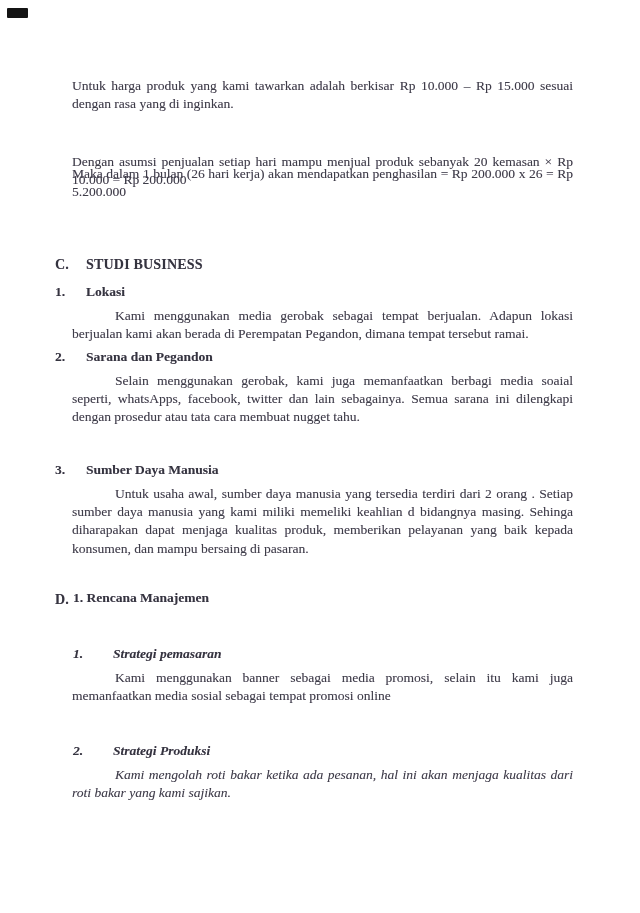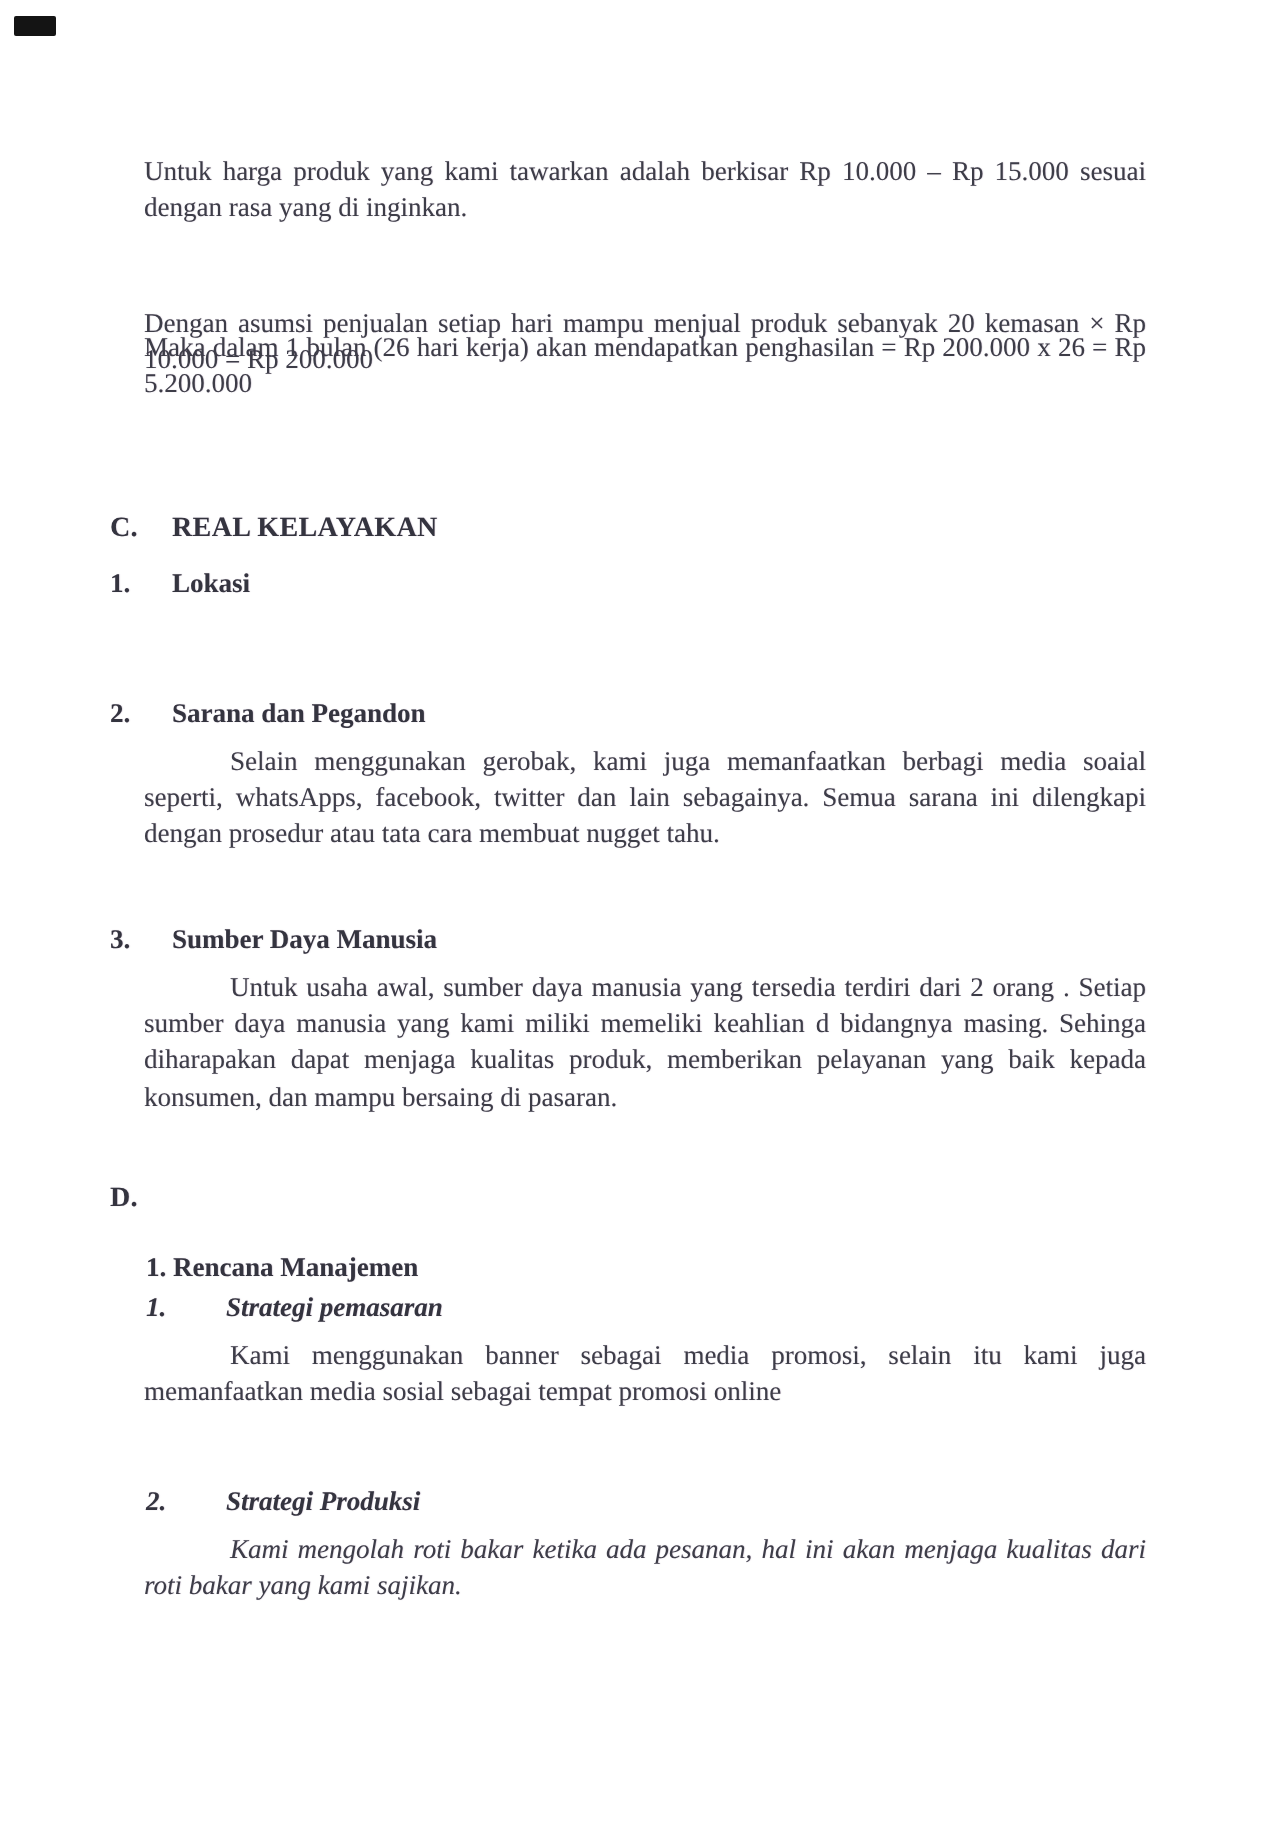--- a/index.html
+++ b/index.html
@@ -41,21 +41,21 @@
   }
   .hnum { flex: 0 0 auto; width: 31px; }
   .letter-heading { left: 55px; font-size: 14px; letter-spacing: 0.2px; }
   .pos-hC { top: 257px; }
   .pos-hD { top: 592px; }
   .num-heading { left: 55px; }
   .pos-h1 { top: 284px; }
   .pos-h2 { top: 349px; }
   .pos-h3 { top: 462px; }
   .plain-heading { left: 73px; }
-  .pos-hRencana { top: 626px; }
+  .pos-hRencana { top: 590px; }
   .italic-heading { left: 73px; font-style: italic; }
   .italic-heading .hnum { width: 40px; }
   .pos-hStrat1 { top: 646px; }
   .pos-hStrat2 { top: 743px; }
   .scan-mark {
     position: absolute;
     background: #141414;
     border-radius: 1px;
   }
   .mark-top    { left: 7px; top: 8px;   width: 21px; height: 10px; }
@@ -68,27 +68,28 @@
 
   <div class="scan-mark mark-top"></div>
   <div class="scan-mark mark-bottom"></div>
 
   <p class="para pos-p1">Untuk harga produk yang kami tawarkan adalah berkisar Rp 10.000 – Rp 15.000 sesuai dengan rasa yang di inginkan.</p>
   <p class="para pos-p2">Dengan asumsi penjualan setiap hari mampu menjual produk sebanyak 20 kemasan × Rp 10.000 = Rp 200.000</p>
   <p class="para pos-p3">Maka dalam 1 bulan (26 hari kerja) akan mendapatkan penghasilan = Rp 200.000 x 26 = Rp 5.200.000</p>
 
   <div class="heading letter-heading pos-hC">
     <span class="hnum">C.</span>
-    <span>REAL KELAYAKAN</span>
+    <span>STUDI BUSINESS</span>
   </div>
 
   <div class="heading num-heading pos-h1">
     <span class="hnum">1.</span>
     <span>Lokasi</span>
   </div>
+  <p class="para indent pos-lokasi">Kami menggunakan media gerobak sebagai tempat berjualan. Adapun lokasi berjualan kami akan berada di Perempatan Pegandon, dimana tempat tersebut ramai.</p>
 
   <div class="heading num-heading pos-h2">
     <span class="hnum">2.</span>
     <span>Sarana dan Pegandon</span>
   </div>
   <p class="para indent pos-sarana">Selain menggunakan gerobak, kami juga memanfaatkan berbagi media soaial seperti, whatsApps, facebook, twitter dan lain sebagainya. Semua sarana ini dilengkapi dengan prosedur atau tata cara membuat nugget tahu.</p>
 
   <div class="heading num-heading pos-h3">
     <span class="hnum">3.</span>
     <span>Sumber Daya Manusia</span>

